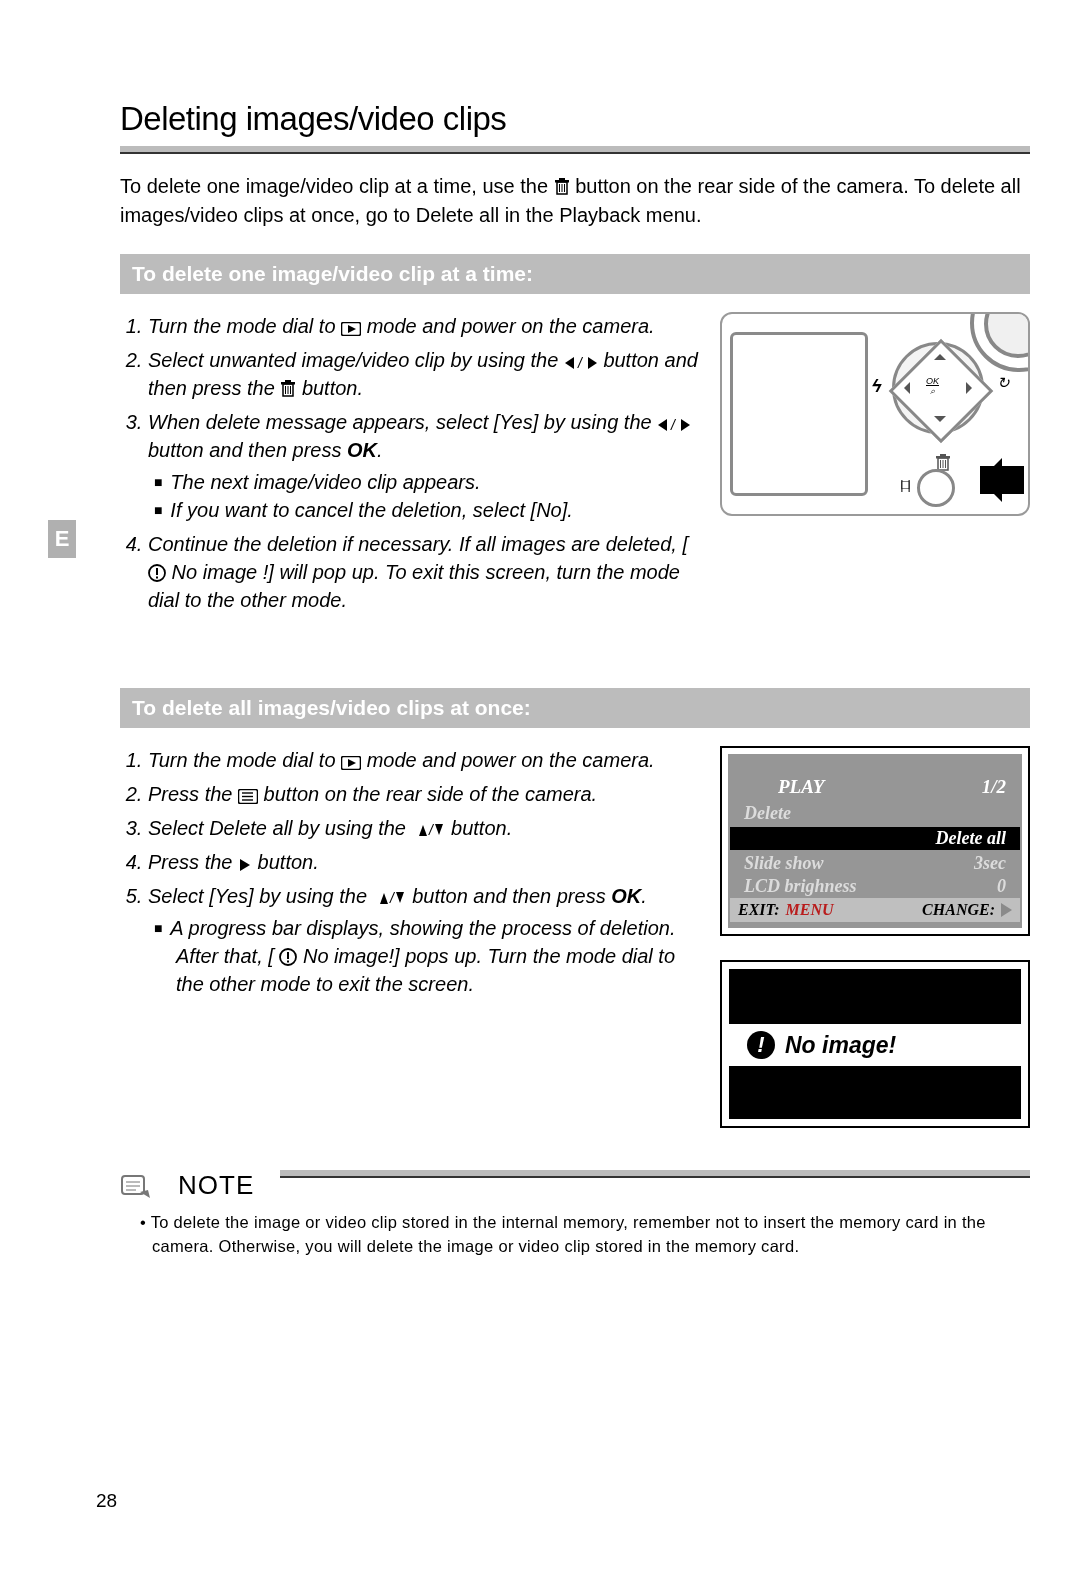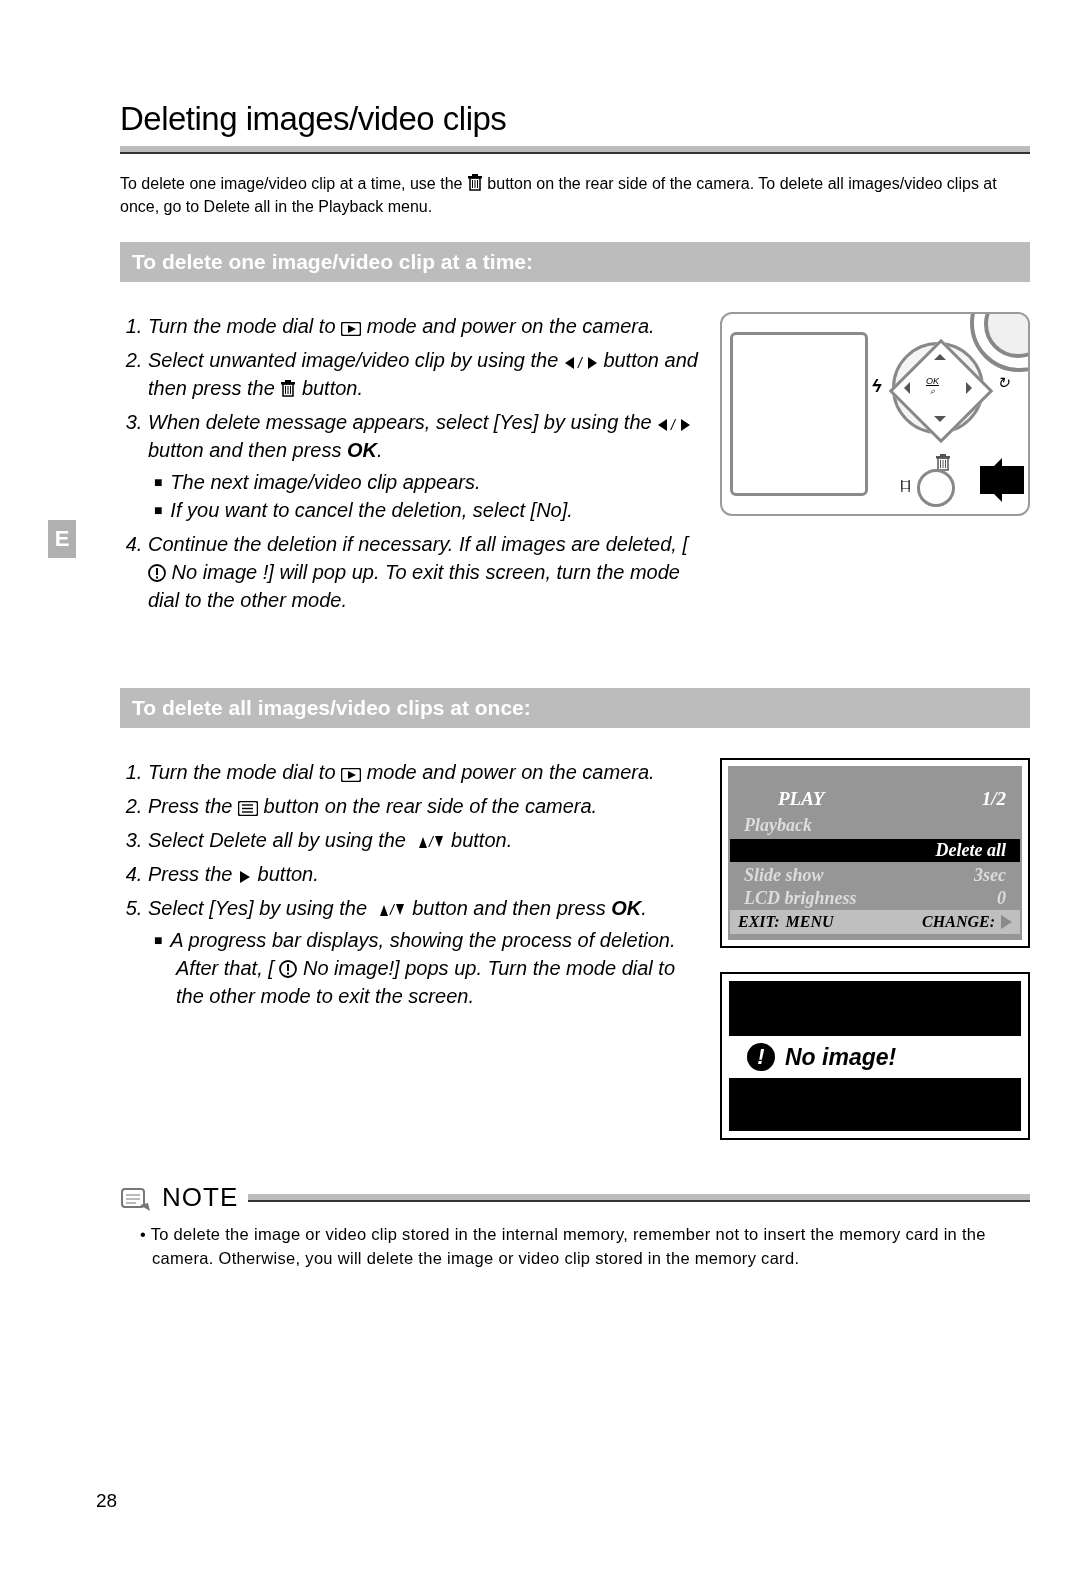--- a/index.html
+++ b/index.html
@@ -42,31 +42,31 @@
     margin: 0 0 8px 0;
     letter-spacing: -0.5px;
   }
   .rule {
     height: 6px;
     background: #bcbcbc;
     border-bottom: 2px solid #333;
     margin-bottom: 18px;
   }
   p.intro {
-    font-size: 16px;
+    font-size: 20px;
     line-height: 1.45;
     margin: 3px 0 24px 0;
   }
   .section-bar {
     background: #bcbcbc;
     color: #fff;
     font-weight: bold;
     font-size: 21px;
     padding: 8px 12px;
-    margin: 16px 0 30px 0;
+    margin: 16px 0 18px 0;
     font-family: Arial, sans-serif;
   }
   .two-col {
     display: flex;
     gap: 16px;
     align-items: flex-start;
     font-style: italic;
   }
   .left-col {
     flex: 1 1 auto;
@@ -90,22 +90,21 @@
   }
   ul.square > li::before {
     content: "■ ";
     font-size: 14px;
     vertical-align: 2px;
     margin-left: -22px;
     margin-right: 4px;
   }
   .note-row {
     display: flex;
-    align-items: center;
-    gap: 10px;
+    gap: 26px;
     margin-top: 42px;
   }
   .note-label {
     font-size: 26px;
     font-weight: 500;
     letter-spacing: 1px;
   }
   .note-line {
     flex: 1;
     height: 6px;
@@ -175,21 +174,21 @@
     padding: 6px;
     font-family: "Times New Roman", serif;
     margin-bottom: 24px;
   }
   .lcd-inner { background:#969696; color:#fff; padding:20px 2px 6px 2px;}
   .lcd-title { display:flex; justify-content:space-between; font-weight:bold; font-size:19px; padding:2px 14px 4px 48px;}
   .lcd-row { display:flex; justify-content:space-between; font-size:18px; padding:1px 14px; font-weight:bold;}
   .lcd-row.dim { color:#dcdcdc;}
   .lcd-row.sel { background:#000; color:#fff; margin:2px 0;justify-content:flex-end;}
   .lcd-foot { background:#bfbfbf; color:#000; font-size:16px; padding:3px 8px; display:flex; align-items:center; gap:6px; font-weight:bold;}
-  .lcd-foot .menu { color:#000000;}
+  .lcd-foot .menu { color:#b91c1c;}
   .tri-r { display:inline-block; width:0; height:0; border-top:7px solid transparent; border-bottom:7px solid transparent; border-left:11px solid #8a8a8a;}
 
   
   .lcd-noimg {
     border: 2px solid #000;
     padding: 7px;
   }
   .lcd-noimg-inner {
     background:#000; height:150px; position:relative;
   }
@@ -388,21 +387,21 @@
       </div>
 
       <div class="right-col">
         <div class="lcd-menu">
           <div class="lcd-inner">
             <div class="lcd-title">
               <span>PLAY</span>
               <span>1/2</span>
             </div>
             <div class="lcd-row dim">
-                <span>Playback</span>
+                <span>Delete</span>
                 <span></span>
               </div>
             <div class="lcd-row sel">
                 <span>Delete all</span>
                 <span></span>
               </div>
             <div class="lcd-row dim">
                 <span>Slide show</span>
                 <span>3sec</span>
               </div>

